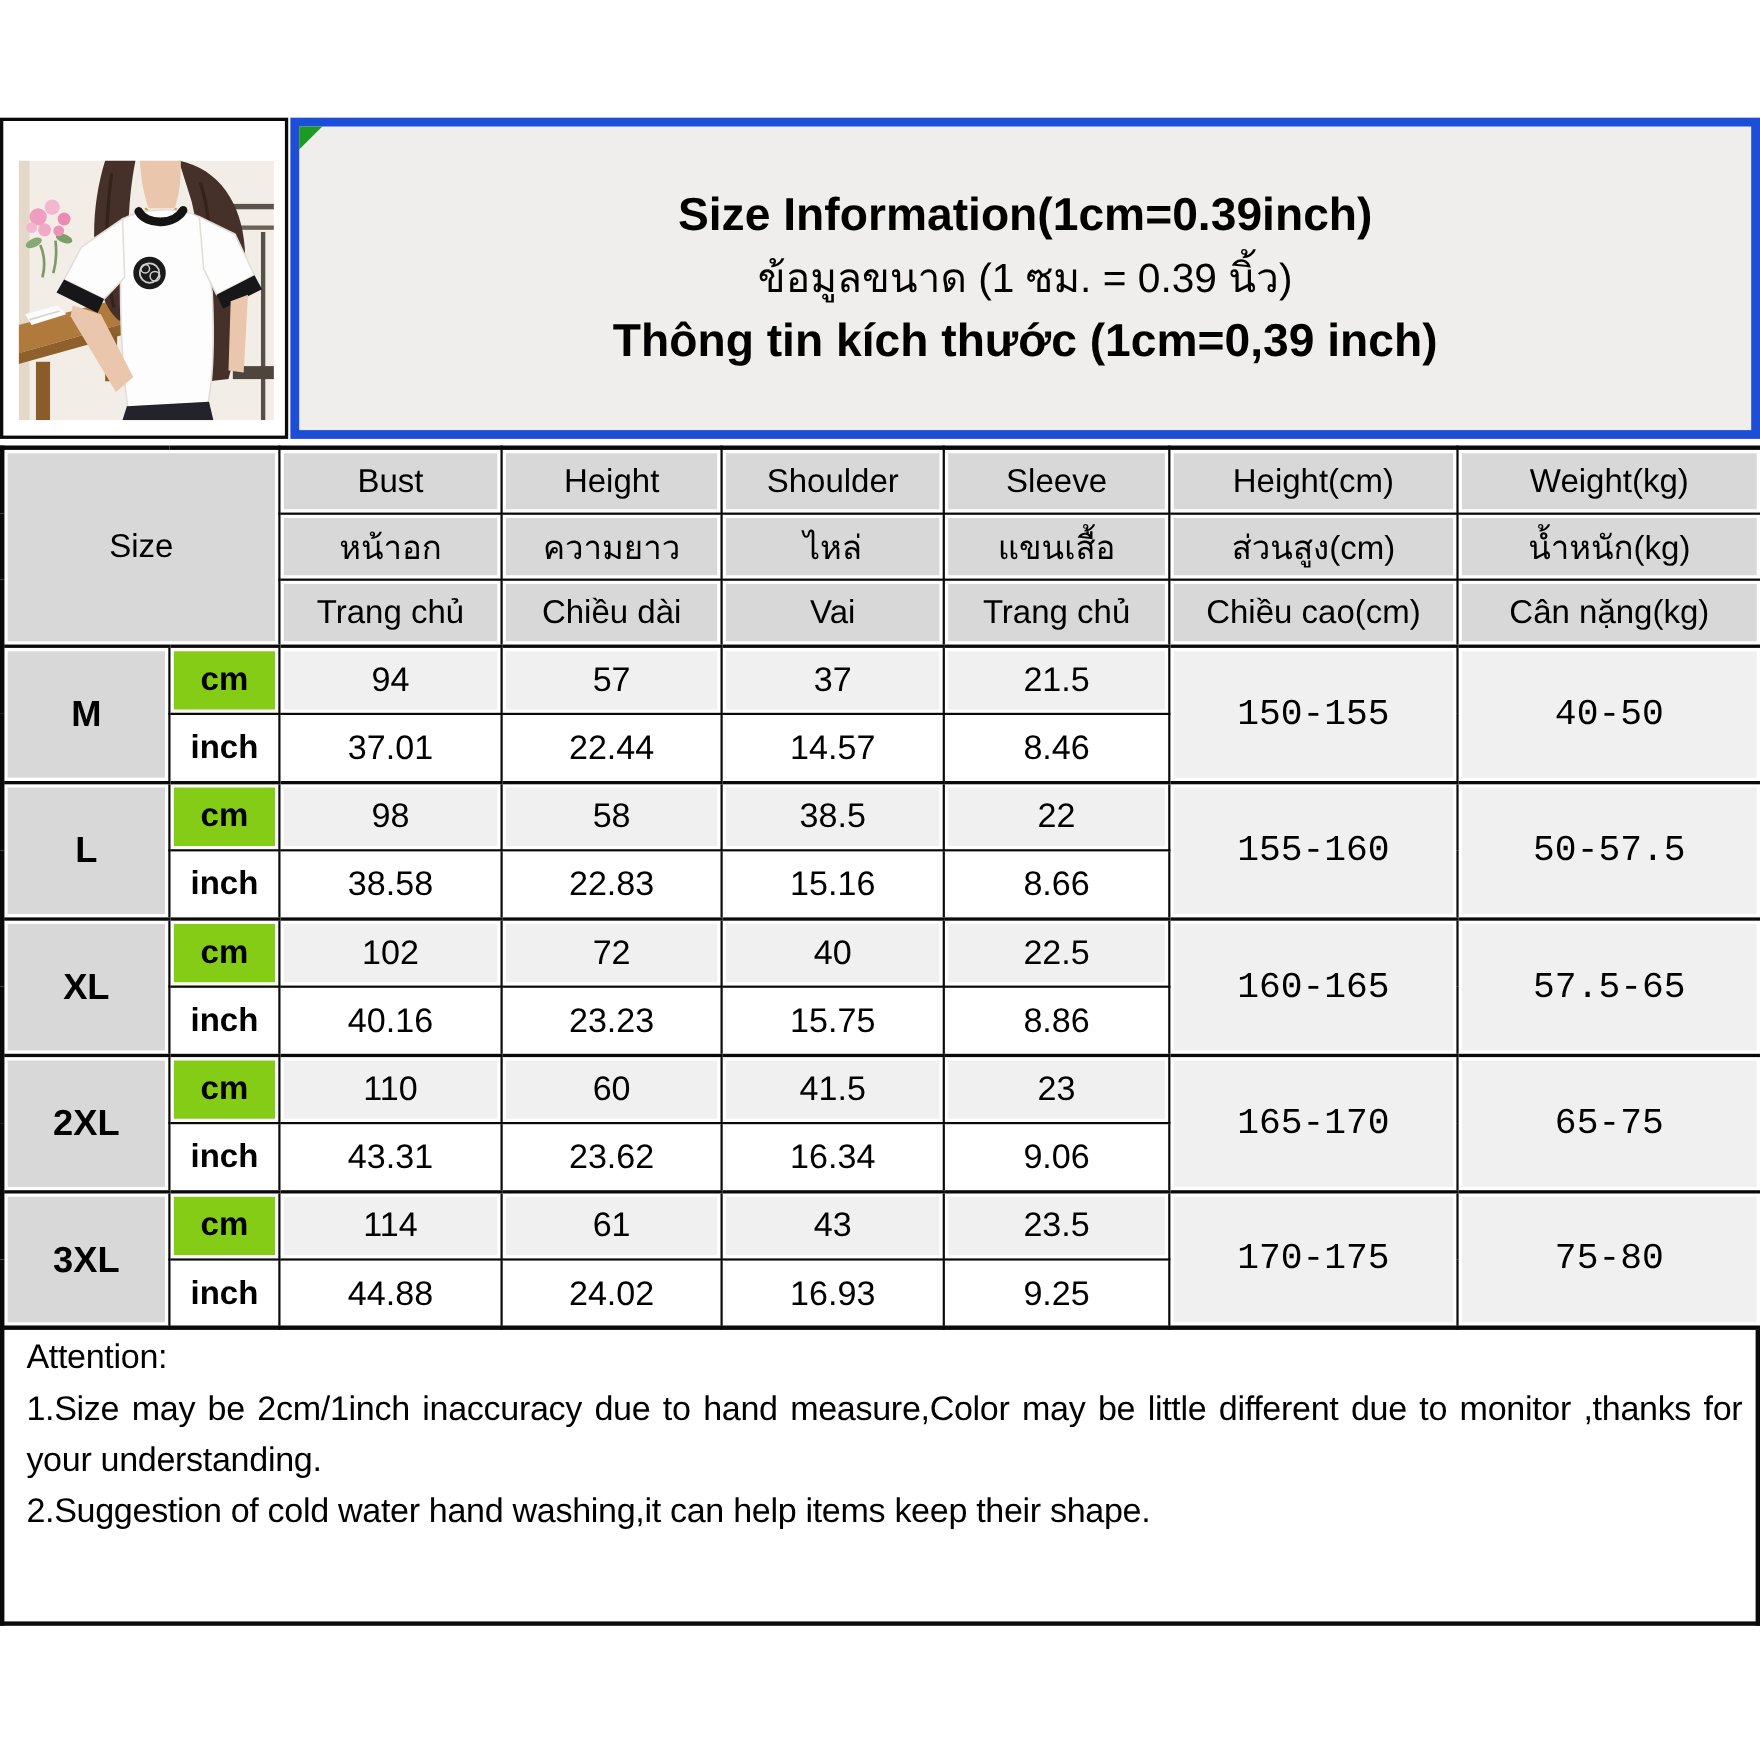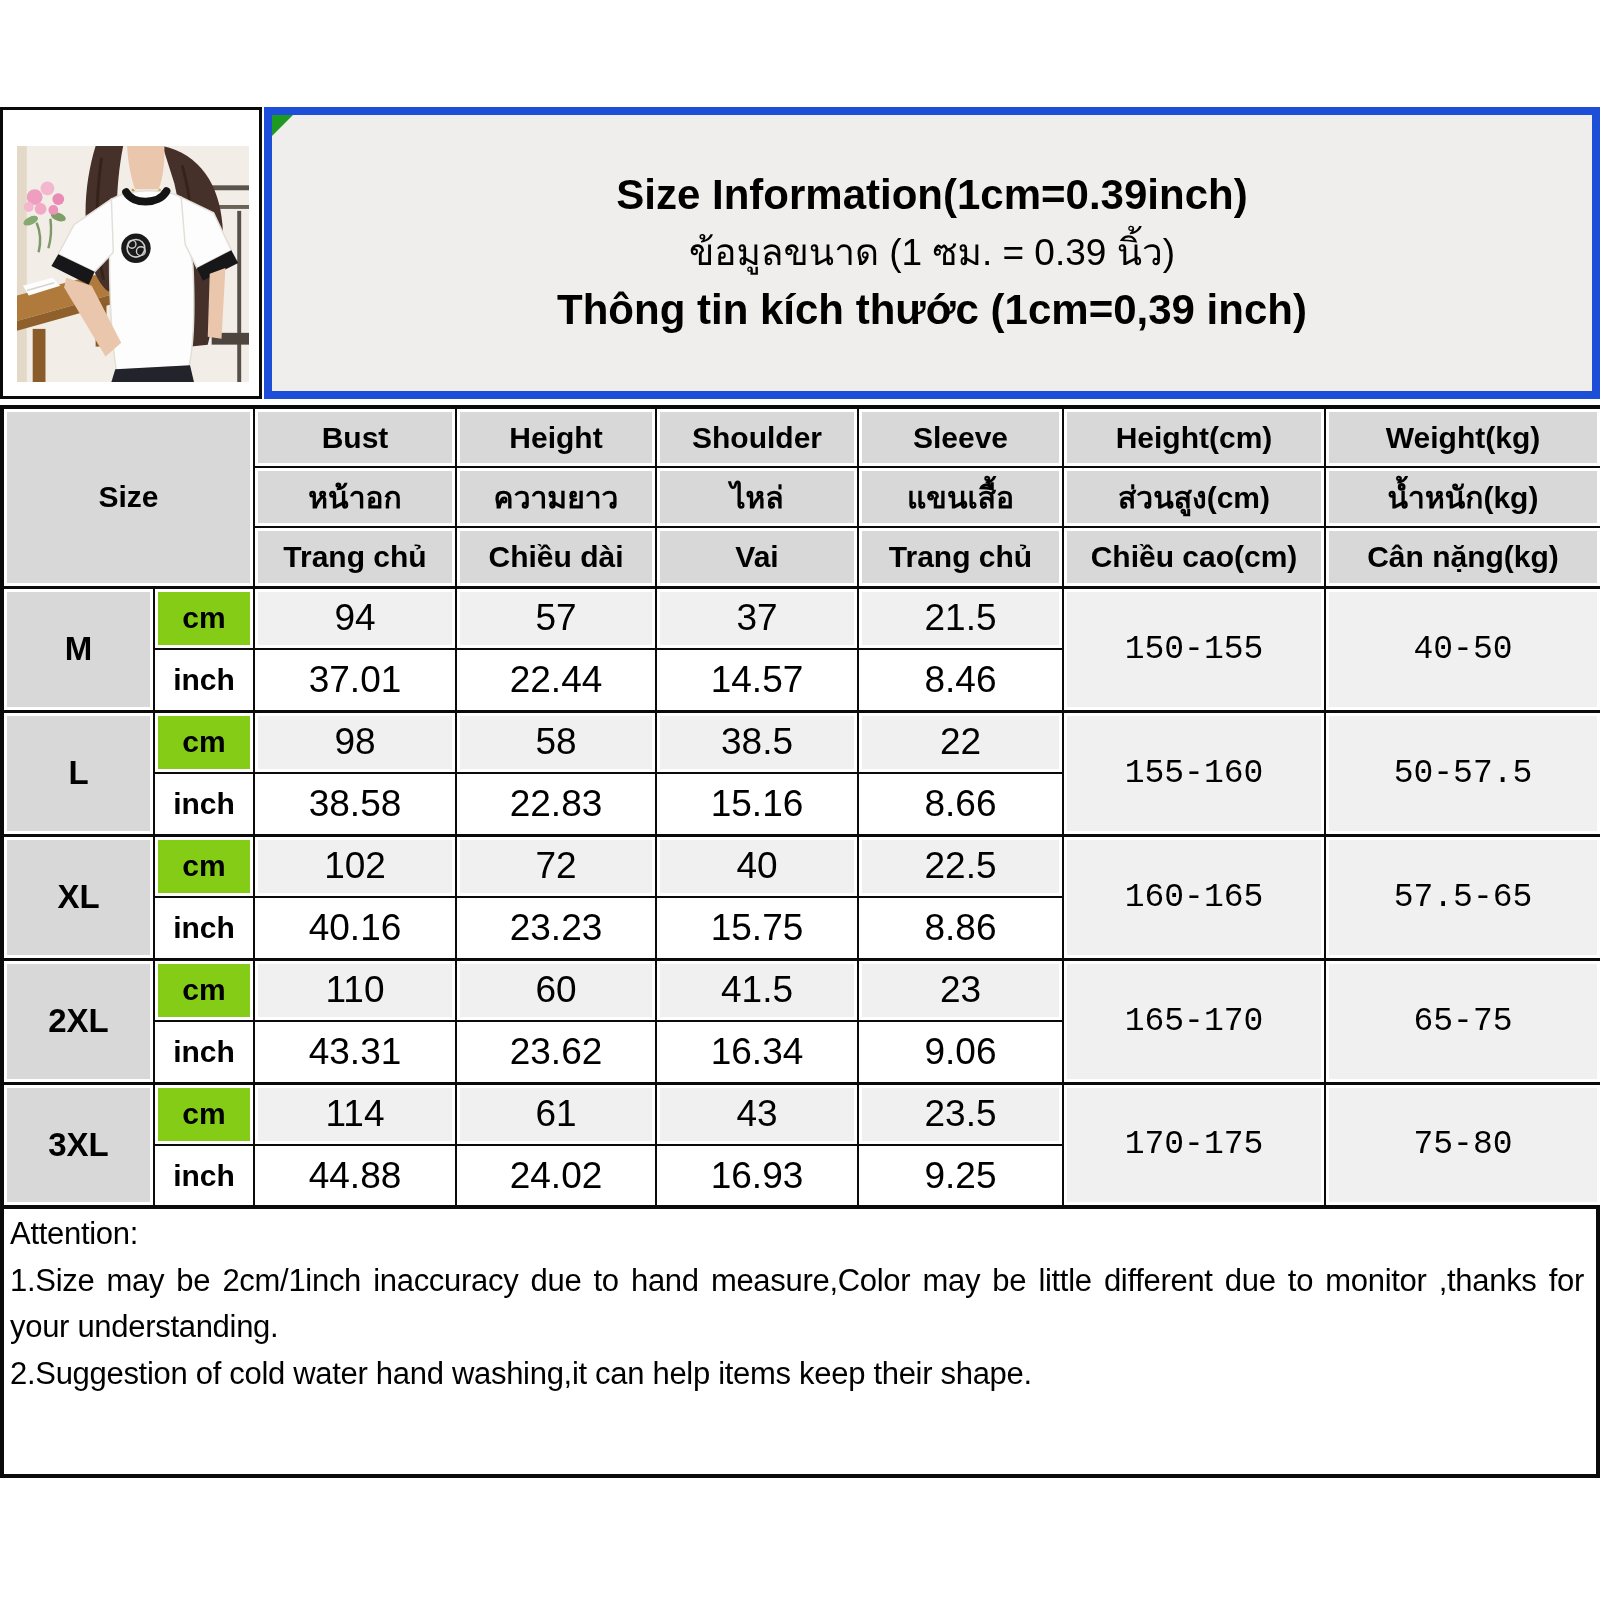--- a/index.html
+++ b/index.html
@@ -30,37 +30,37 @@
   
   table.size-table{
     width:1600px;border-collapse:collapse;table-layout:fixed;
     border:4px solid #0a0a0a;
   }
   .size-table th,.size-table td{
     border:2px solid #0a0a0a;text-align:center;vertical-align:middle;padding:0;overflow:hidden;
   }
   .size-table thead tr{height:60px;}
   .size-table thead th{
-    background:#d8d8d8;font-size:30px;font-weight:bold;
+    background:#d8d8d8;font-size:30px;font-weight:normal;
     box-shadow:inset 0 0 0 3px #fff;
   }
   th.size-head{font-size:58px;font-weight:bold;background:#d8d8d8;box-shadow:none;}
   .size-table tbody tr{height:62px;}
   td.size-label{background:#d8d8d8;font-weight:bold;font-size:33px;box-shadow:inset 0 0 0 3px #fff;}
   td.unit{font-weight:bold;font-size:30px;background:#fff;}
   td.unit.cm{background:#84cc16;box-shadow:inset 0 0 0 3px #fff;}
-  td.val{font-size:37px;background:#fff;}
+  td.val{font-size:31px;background:#fff;}
   td.val.cm,td.range{background:#f0f0f0;box-shadow:inset 0 0 0 3px #fff;}
   td.range{font-size:33px;font-family:Liberation Mono, monospace;}
   tr.group-start th,tr.group-start td{border-top-width:3px;}
 
   
   .attention{
     box-sizing:border-box;border:4px solid #0a0a0a;border-top:none;min-height:269px;
-    padding:2px 12px 8px 6px;font-size:31px;line-height:1.5;letter-spacing:-0.3px;
+    padding:2px 12px 8px 20px;font-size:31px;line-height:1.5;letter-spacing:-0.3px;
   }
   .attention p{margin:0;}
   .attention .just{text-align:justify;}
 </style>
 </head>
 <body>
 
 <div class="canvas">
   <div class="content">
 

